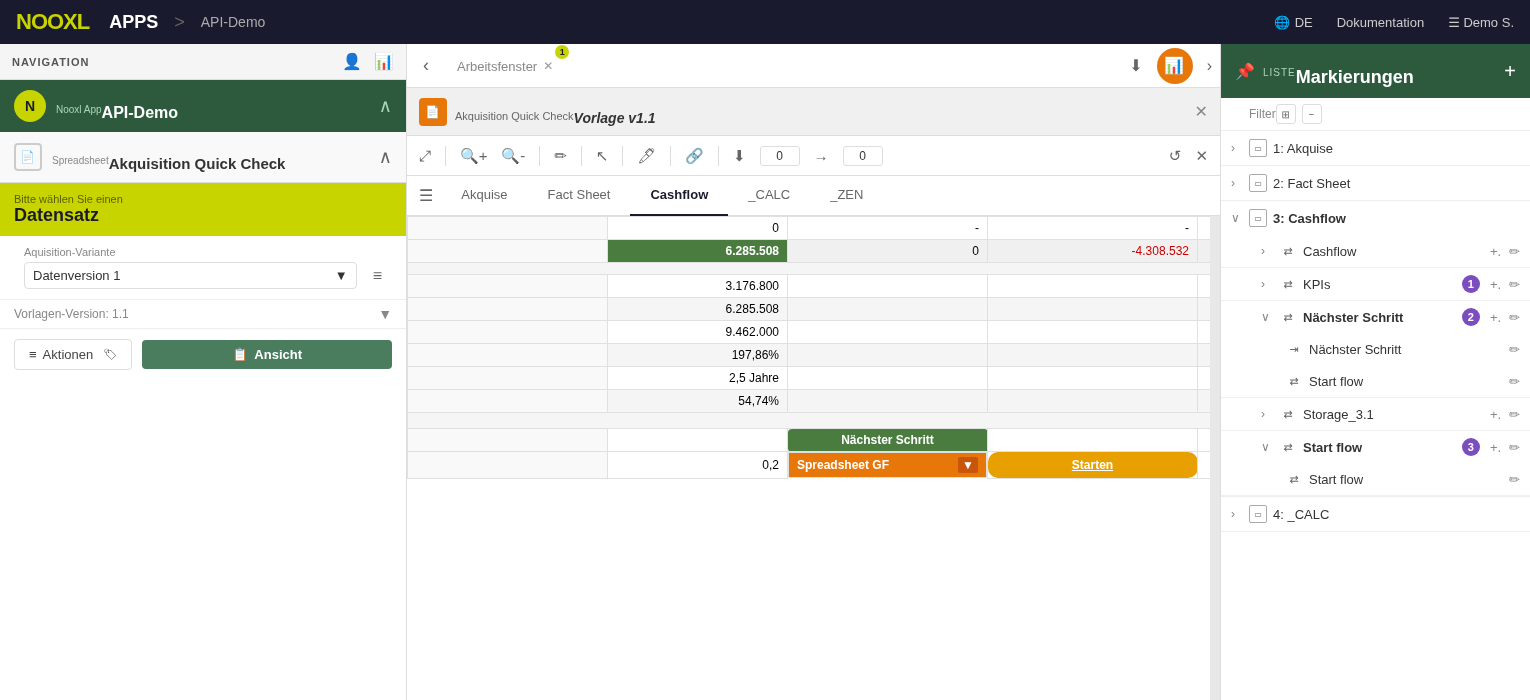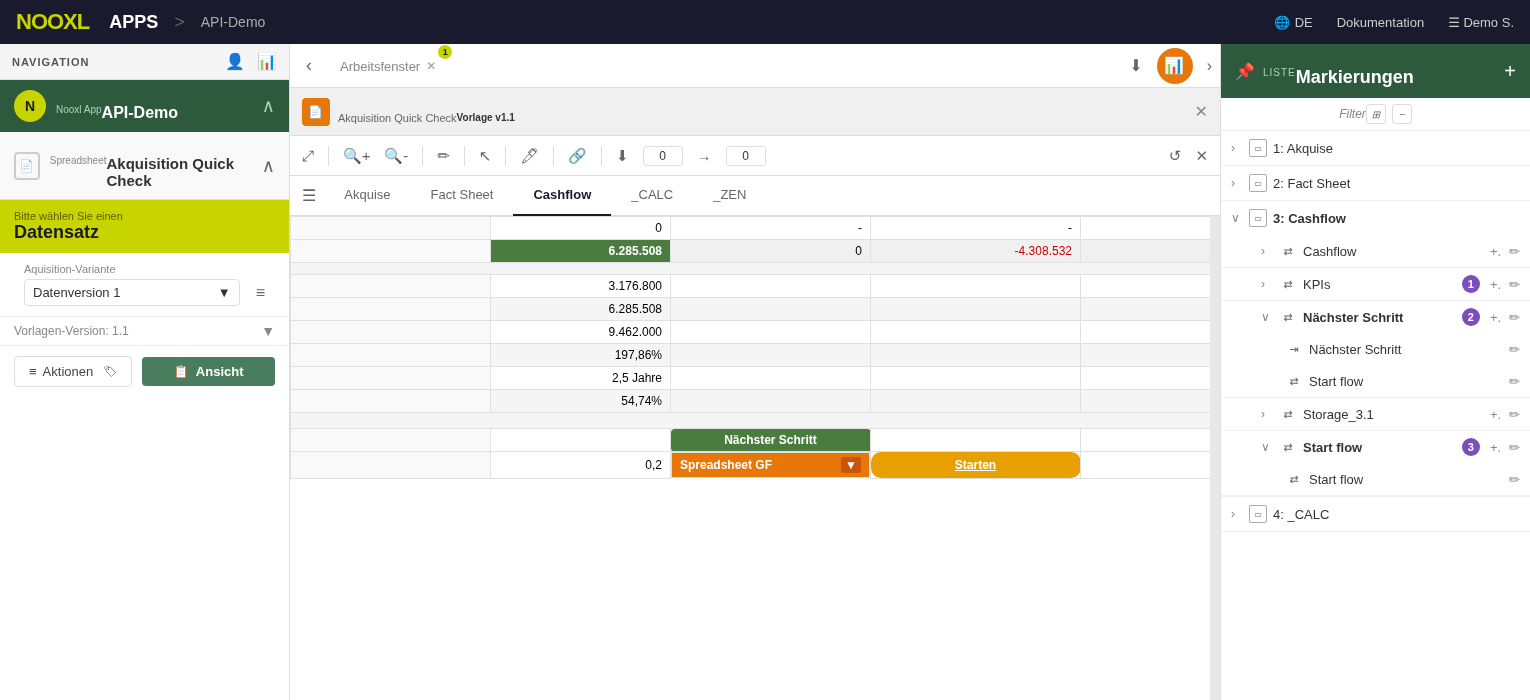--- a/index.html
+++ b/index.html
@@ -14,21 +14,21 @@
     .topbar-separator { color: #666; font-size: 18px; }
     .topbar-demo { color: #aaa; font-size: 14px; }
     .topbar-right { margin-left: auto; display: flex; align-items: center; gap: 24px; }
     .topbar-right span { color: #ccc; font-size: 13px; cursor: pointer; }
     .topbar-globe { color: #ccc; font-size: 14px; }
 
     
     .main-layout { display: flex; height: 656px; }
 
     
-    .left-sidebar { width: 290px; background: #fff; border-right: 1px solid #ddd; display: flex; flex-direction: column; flex-shrink: 0; }
+    .left-sidebar { width: 407px; background: #fff; border-right: 1px solid #ddd; display: flex; flex-direction: column; flex-shrink: 0; }
     .sidebar-header { background: #f5f5f5; padding: 8px 12px; border-bottom: 1px solid #ddd; display: flex; align-items: center; justify-content: space-between; }
     .sidebar-nav-title { font-size: 11px; font-weight: bold; color: #555; letter-spacing: 1px; text-transform: uppercase; }
     .sidebar-nav-icons { display: flex; gap: 12px; }
     .sidebar-nav-icons span { color: #666; font-size: 16px; cursor: pointer; }
 
     .app-section { background: #2d5a3d; padding: 10px 14px; display: flex; align-items: center; justify-content: space-between; color: white; }
     .app-section-left { display: flex; align-items: center; gap: 10px; }
     .app-icon { width: 32px; height: 32px; background: #c8d400; border-radius: 50%; display: flex; align-items: center; justify-content: center; font-size: 14px; color: #1a1a2e; font-weight: bold; }
     .app-subtitle { font-size: 10px; color: #aad4b8; }
     .app-title { font-size: 16px; font-weight: bold; }
@@ -66,21 +66,21 @@
     .tab-bar { background: white; border-bottom: 1px solid #ddd; display: flex; align-items: center; padding: 0 8px; height: 44px; }
     .tab-back { color: #666; font-size: 18px; cursor: pointer; padding: 0 8px; }
     .tab-item { position: relative; padding: 0 20px; height: 56px; display: flex; align-items: center; cursor: pointer; font-size: 13px; color: #888; border-top: 1px solid transparent; }
     .tab-badge { position: absolute; top: 6px; right: 4px; width: 14px; height: 14px; background: #c8d400; border-radius: 50%; font-size: 9px; display: flex; align-items: center; justify-content: center; color: #1a1a2e; font-weight: bold; }
     .tab-close { margin-left: 6px; color: #999; font-size: 12px; cursor: pointer; }
 
     
     .arbeit-header { background: #f0f0f0; border-bottom: 1px solid #ddd; display: flex; align-items: center; padding: 0 12px; height: 48px; gap: 8px; }
     .arbeit-doc-icon { width: 28px; height: 28px; background: #e8770a; border-radius: 4px; display: flex; align-items: center; justify-content: center; color: white; font-size: 12px; }
     .arbeit-title { font-size: 11px; color: #666; }
-    .arbeit-subtitle { font-size: 10px; font-weight: bold; color: #333; }
+    .arbeit-subtitle { font-size: 14px; font-weight: bold; color: #333; font-style: italic; }
     .arbeit-close { margin-left: auto; color: #888; font-size: 16px; cursor: pointer; }
     .arbeit-header-icons { margin-left: auto; display: flex; align-items: center; gap: 14px; }
     .arbeit-header-icons span { color: #666; font-size: 16px; cursor: pointer; }
     .arbeit-orange-btn { width: 36px; height: 36px; background: #e8770a; border-radius: 50%; display: flex; align-items: center; justify-content: center; color: white; font-size: 16px; cursor: pointer; }
 
     
     .edit-toolbar { background: white; border-bottom: 1px solid #ddd; display: flex; align-items: center; padding: 0 12px; height: 40px; gap: 14px; }
     .edit-toolbar span { color: #666; font-size: 15px; cursor: pointer; }
     .toolbar-separator { width: 1px; height: 20px; background: #ddd; }
     .coord-box { border: 1px solid #ddd; border-radius: 3px; padding: 2px 8px; font-size: 12px; min-width: 40px; text-align: center; color: #333; }
@@ -106,21 +106,21 @@
     .row-white { background: white; }
 
     
     .right-sidebar { width: 310px; background: white; border-left: 1px solid #ddd; display: flex; flex-direction: column; flex-shrink: 0; overflow-y: auto; }
     .right-sidebar-header { background: #2d5a3d; padding: 10px 14px; display: flex; align-items: center; justify-content: space-between; }
     .sektionen-title-small { font-size: 10px; color: #aad4b8; text-transform: uppercase; letter-spacing: 1px; }
     .sektionen-title { font-size: 18px; font-weight: bold; color: white; }
     .pin-icon { color: #c8d400; font-size: 16px; }
     .plus-icon { color: white; font-size: 20px; cursor: pointer; }
 
-    .filter-row { display: flex; align-items: center; justify-content: center; padding: 6px 4px; border-bottom: 1px solid #eee; font-style: italic; }
+    .filter-row { display: flex; align-items: center; justify-content: flex-start; padding: 6px 28px; border-bottom: 1px solid #eee; }
     .filter-text { font-size: 12px; color: #888; }
     .filter-icons { display: flex; gap: 6px; }
     .filter-icon { width: 20px; height: 20px; border: 1px solid #ddd; border-radius: 3px; display: flex; align-items: center; justify-content: center; font-size: 10px; color: #666; cursor: pointer; }
 
     .section-item { border-bottom: 1px solid #eee; }
     .section-row { display: flex; align-items: center; padding: 8px 10px; gap: 6px; cursor: pointer; }
     .section-chevron { color: #888; font-size: 12px; width: 12px; }
     .section-page-icon { width: 18px; height: 18px; border: 1px solid #aaa; border-radius: 2px; display: flex; align-items: center; justify-content: center; font-size: 8px; color: #666; flex-shrink: 0; }
     .section-label { font-size: 13px; color: #333; flex: 1; }
     .section-label.bold { font-weight: bold; }

